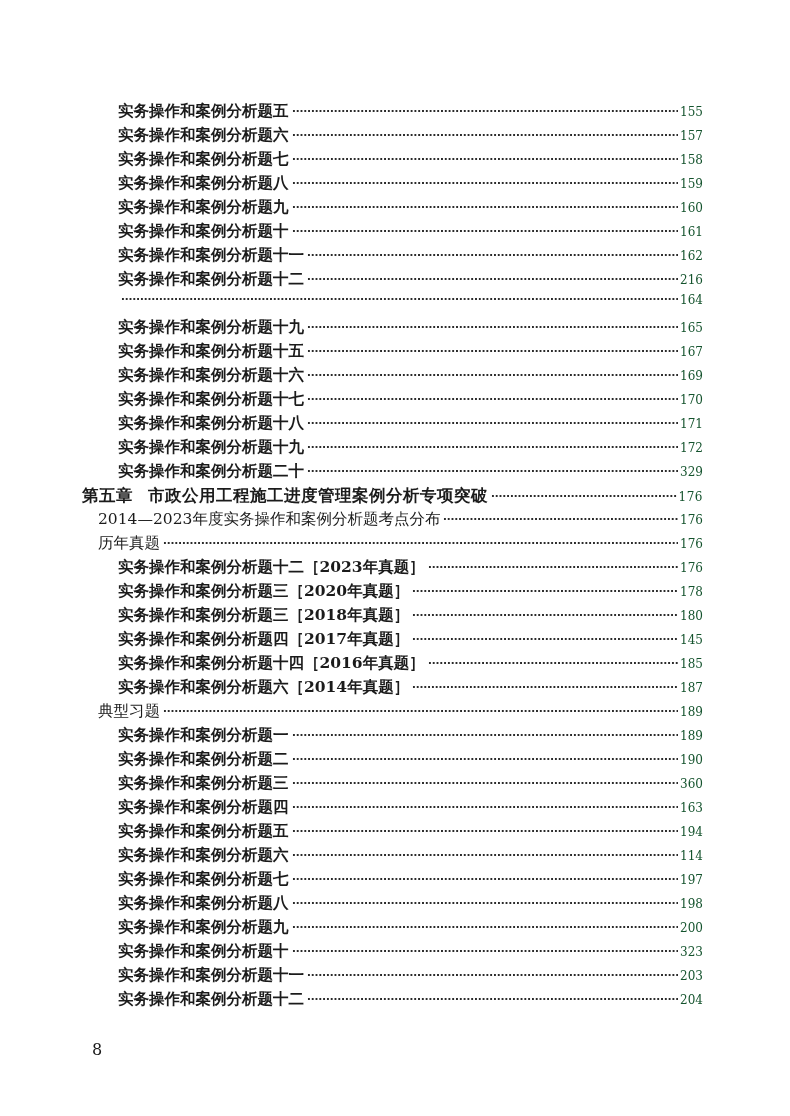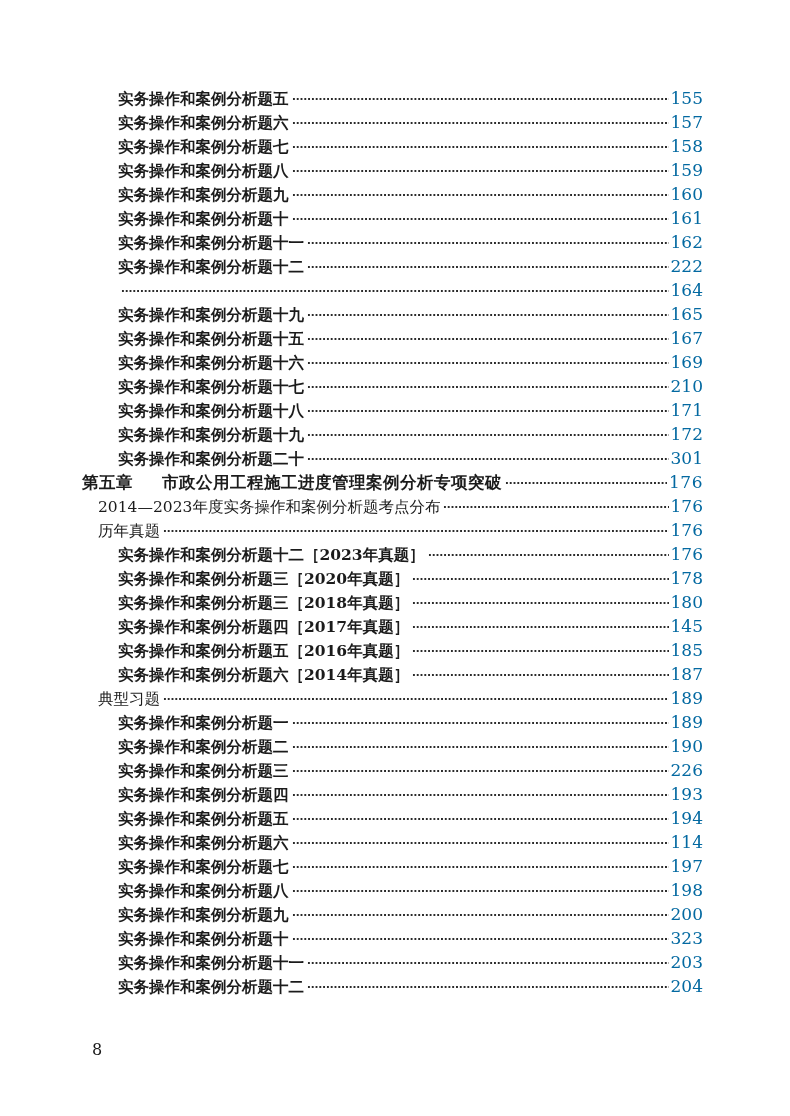--- a/index.html
+++ b/index.html
@@ -7,55 +7,55 @@
     width: 790px;
     height: 1116px;
     background: #ffffff;
     position: relative;
     overflow: hidden;
     font-family: "DejaVu Serif", "Liberation Serif", serif;
   }
   .toc {
     position: absolute;
     left: 82px;
-    top: 88px;
+    top: 101px;
     width: 621px; 
   }
   .toc-row {
     display: flex;
     align-items: baseline;
     height: 24px;
     font-size: 15.5px;
     color: #1b1b1b;
     white-space: nowrap;
   }
   .toc-row.l2 { padding-left: 16px; }
   .toc-row.l3 { padding-left: 36px; }
   .toc-row.l3 .toc-title { font-weight: 600; }
   .toc-row.l1 {
     font-family: "Liberation Sans", sans-serif;
     font-weight: bold;
     font-size: 16.5px;
     letter-spacing: 0.5px;
   }
-  .chapter-label { margin-right: 29px; }
+  .chapter-label { margin-right: 15px; }
   .toc-leader {
     flex: 1 1 auto;
     min-width: 8px;
     height: 10px;
     margin: 0 2px 0 3px;
     background-image: radial-gradient(circle, #2a2a2a 0.9px, transparent 1.25px);
     background-size: 3.8px 10px;
     background-repeat: repeat-x;
   }
   .toc-page {
     font-family: "DejaVu Serif", "Liberation Serif", serif;
     font-weight: normal;
-    font-size: 17px;
-    color: #0369a1;
+    font-size: 12px;
+    color: #14532d;
   }
   .footer-page {
     position: absolute;
     left: 92px;
     top: 1040px;
     font-size: 16px;
     color: #1b1b1b;
   }
 </style>
 </head>
@@ -101,21 +101,21 @@
     <div class="toc-row l3">
 
     <span class="toc-title">实务操作和案例分析题十一</span>
     <span class="toc-leader"></span>
     <span class="toc-page">162</span>
   </div>
     <div class="toc-row l3">
 
     <span class="toc-title">实务操作和案例分析题十二</span>
     <span class="toc-leader"></span>
-    <span class="toc-page">222</span>
+    <span class="toc-page">216</span>
   </div>
     <div class="toc-row l3">
 
     <span class="toc-leader"></span>
     <span class="toc-page">164</span>
   </div>
     <div class="toc-row l3">
 
     <span class="toc-title">实务操作和案例分析题十九</span>
     <span class="toc-leader"></span>
@@ -130,39 +130,39 @@
     <div class="toc-row l3">
 
     <span class="toc-title">实务操作和案例分析题十六</span>
     <span class="toc-leader"></span>
     <span class="toc-page">169</span>
   </div>
     <div class="toc-row l3">
 
     <span class="toc-title">实务操作和案例分析题十七</span>
     <span class="toc-leader"></span>
-    <span class="toc-page">210</span>
+    <span class="toc-page">170</span>
   </div>
     <div class="toc-row l3">
 
     <span class="toc-title">实务操作和案例分析题十八</span>
     <span class="toc-leader"></span>
     <span class="toc-page">171</span>
   </div>
     <div class="toc-row l3">
 
     <span class="toc-title">实务操作和案例分析题十九</span>
     <span class="toc-leader"></span>
     <span class="toc-page">172</span>
   </div>
     <div class="toc-row l3">
 
     <span class="toc-title">实务操作和案例分析题二十</span>
     <span class="toc-leader"></span>
-    <span class="toc-page">301</span>
+    <span class="toc-page">329</span>
   </div>
     <div class="toc-row l1">
     <span class="chapter-label">第五章</span>
     <span class="toc-title">市政公用工程施工进度管理案例分析专项突破</span>
     <span class="toc-leader"></span>
     <span class="toc-page">176</span>
   </div>
     <div class="toc-row l2">
 
     <span class="toc-title">2014—2023年度实务操作和案例分析题考点分布</span>
@@ -194,21 +194,21 @@
     <span class="toc-page">180</span>
   </div>
     <div class="toc-row l3">
 
     <span class="toc-title">实务操作和案例分析题四［2017年真题］</span>
     <span class="toc-leader"></span>
     <span class="toc-page">145</span>
   </div>
     <div class="toc-row l3">
 
-    <span class="toc-title">实务操作和案例分析题五［2016年真题］</span>
+    <span class="toc-title">实务操作和案例分析题十四［2016年真题］</span>
     <span class="toc-leader"></span>
     <span class="toc-page">185</span>
   </div>
     <div class="toc-row l3">
 
     <span class="toc-title">实务操作和案例分析题六［2014年真题］</span>
     <span class="toc-leader"></span>
     <span class="toc-page">187</span>
   </div>
     <div class="toc-row l2">
@@ -226,27 +226,27 @@
     <div class="toc-row l3">
 
     <span class="toc-title">实务操作和案例分析题二</span>
     <span class="toc-leader"></span>
     <span class="toc-page">190</span>
   </div>
     <div class="toc-row l3">
 
     <span class="toc-title">实务操作和案例分析题三</span>
     <span class="toc-leader"></span>
-    <span class="toc-page">226</span>
+    <span class="toc-page">360</span>
   </div>
     <div class="toc-row l3">
 
     <span class="toc-title">实务操作和案例分析题四</span>
     <span class="toc-leader"></span>
-    <span class="toc-page">193</span>
+    <span class="toc-page">163</span>
   </div>
     <div class="toc-row l3">
 
     <span class="toc-title">实务操作和案例分析题五</span>
     <span class="toc-leader"></span>
     <span class="toc-page">194</span>
   </div>
     <div class="toc-row l3">
 
     <span class="toc-title">实务操作和案例分析题六</span>

